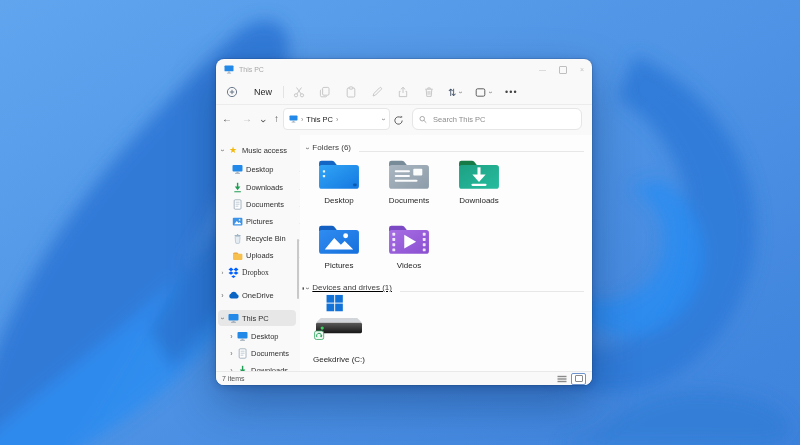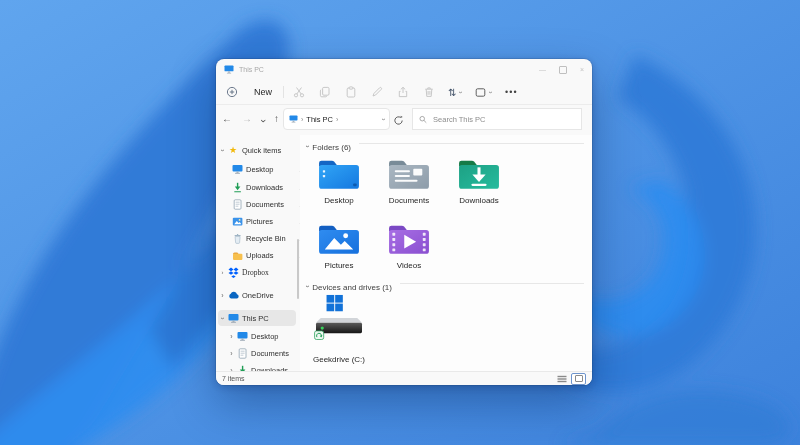--- a/index.html
+++ b/index.html
@@ -33,42 +33,42 @@
   
   .addressrow{position:absolute;left:0;top:45px;right:0;height:31px;}
   .nav-ico{position:absolute;top:8px;font-size:10px;color:#4f4f4f;line-height:14px;}
   .crumb-box{position:absolute;left:67px;top:4px;width:107px;height:22px;background:#fff;
     border:1px solid #e6e6e6;border-radius:4px;display:flex;align-items:center;padding:0 5px;box-sizing:border-box;}
   .crumb-box .sep{font-size:7px;color:#888;margin:0 3px;}
   .crumb-box .crumb{font-size:7.5px;color:#222;}
   .crumb-chev{margin-left:auto;font-size:7px;color:#777;display:inline-block;transform:rotate(90deg);}
   .refresh-btn{position:absolute;left:177px;top:8px;}
   .search-box{position:absolute;left:196px;top:4px;width:170px;height:22px;background:#fff;
-    border:1px solid #e6e6e6;border-radius:0;display:flex;align-items:center;padding:0 6px;box-sizing:border-box;gap:4px;}
+    border:1px solid #e6e6e6;border-radius:6px;display:flex;align-items:center;padding:0 6px;box-sizing:border-box;gap:4px;}
   .search-box input{border:none;outline:none;font-size:7.5px;color:#333;width:100%;
     font-family:"Liberation Sans",sans-serif;background:transparent;}
   .search-box input::placeholder{color:#8d8d8d;}
 
   
   .bodyarea{position:absolute;left:0;top:76px;right:0;bottom:13px;overflow:hidden;}
   .sidebar{position:absolute;left:0;top:0;width:84px;bottom:0;}
   .srow{position:absolute;left:2px;width:78px;height:16px;display:flex;align-items:center;
     font-size:7.5px;color:#2f2f2f;border-radius:4px;}
   .srow.selected{background:#e7e7e7;}
   .srow .chev{width:9px;text-align:center;font-size:7px;color:#666;flex:none;}
   .srow .chev.exp{transform:rotate(90deg);}
   .srow .sicon{width:12px;flex:none;display:flex;justify-content:center;}
   .srow .slabel{margin-left:3px;white-space:nowrap;}
   .srow .pin{margin-left:auto;margin-right:3px;flex:none;opacity:.75;}
   .indent1{padding-left:13px;}
   .indent2{padding-left:9px;}
   .scroll-thumb{position:absolute;right:1px;top:104px;width:2px;height:60px;background:#c9c9c9;border-radius:2px;}
 
   .mainpane{position:absolute;left:84px;top:0;right:0;bottom:0;background:#fdfdfd;}
-  .sec-head{position:absolute;left:6px;right:8px;display:flex;align-items:flex-start;gap:4px;}
+  .sec-head{position:absolute;left:6px;right:8px;display:flex;align-items:flex-end;gap:4px;}
   .sec-head .sc{font-size:7px;color:#555;display:inline-block;transform:rotate(90deg);}
   .sec-head .stext{font-size:8px;color:#3d3d3d;white-space:nowrap;}
   .sec-head .rule{flex:1;height:1px;background:#e7e7e7;margin-left:4px;}
   .tile-row{position:absolute;left:6px;display:flex;gap:4px;}
   .tile{width:66px;display:flex;flex-direction:column;align-items:center;}
   .tile .tlabel{font-size:8px;color:#1f1f1f;margin-top:3px;white-space:nowrap;}
   .drive-tile .tlabel{margin-top:15px;}
 
   
   .statusbar{position:absolute;left:0;right:0;bottom:0;height:13px;border-top:1px solid #e9e9e9;
@@ -227,21 +227,21 @@
       </div>
     </div>
 
     <div class="bodyarea">
 
       <div class="sidebar">
 
         <div class="srow" style="top:7px;">
           <span class="chev exp">›</span>
           <span class="sicon" style="color:#f2b90c;font-size:9px;">★</span>
-          <span class="slabel">Quick items</span>
+          <span class="slabel">Music access</span>
         </div>
         <div class="srow indent1" style="top:26px;">
           <span class="sicon">
             <svg width="11" height="10" viewBox="0 0 11 10">
                 <rect x="0.5" y="1" width="10" height="6.6" rx="1" fill="#2289e8"></rect>
                 <rect x="4.5" y="7.6" width="2" height="1.2" fill="#9aa7b4"></rect>
                 <rect x="3" y="8.8" width="5" height="1" rx="0.5" fill="#9aa7b4"></rect>
               </svg>
           </span>
           <span class="slabel">Desktop</span>
@@ -498,21 +498,21 @@
                   <rect x="38.5" y="19" width="3" height="3" rx="0.6"></rect>
                 <rect x="38.5" y="24.5" width="3" height="3" rx="0.6"></rect>
                   <rect x="38.5" y="30" width="3" height="3" rx="0.6"></rect>
               </g>
               <path d="M19,15.5 L31.5,22.8 L19,30 Z" fill="#fff"></path>
             </svg>
             <span class="tlabel">Videos</span>
           </div>
         </div>
 
-        <div class="sec-head" style="top:148px;">
+        <div class="sec-head" style="top:148px;text-decoration:underline;">
           <span class="sc">›</span>
           <span class="stext">Devices and drives (1)</span>
           <span class="rule"></span>
         </div>
 
         <div class="tile-row" style="top:159px;">
           <div class="tile drive-tile">
             <svg width="50" height="46" viewBox="0 0 52 48">
               <defs>
                   <linearGradient id="gdr" x1="0" y1="0" x2="0" y2="1">

